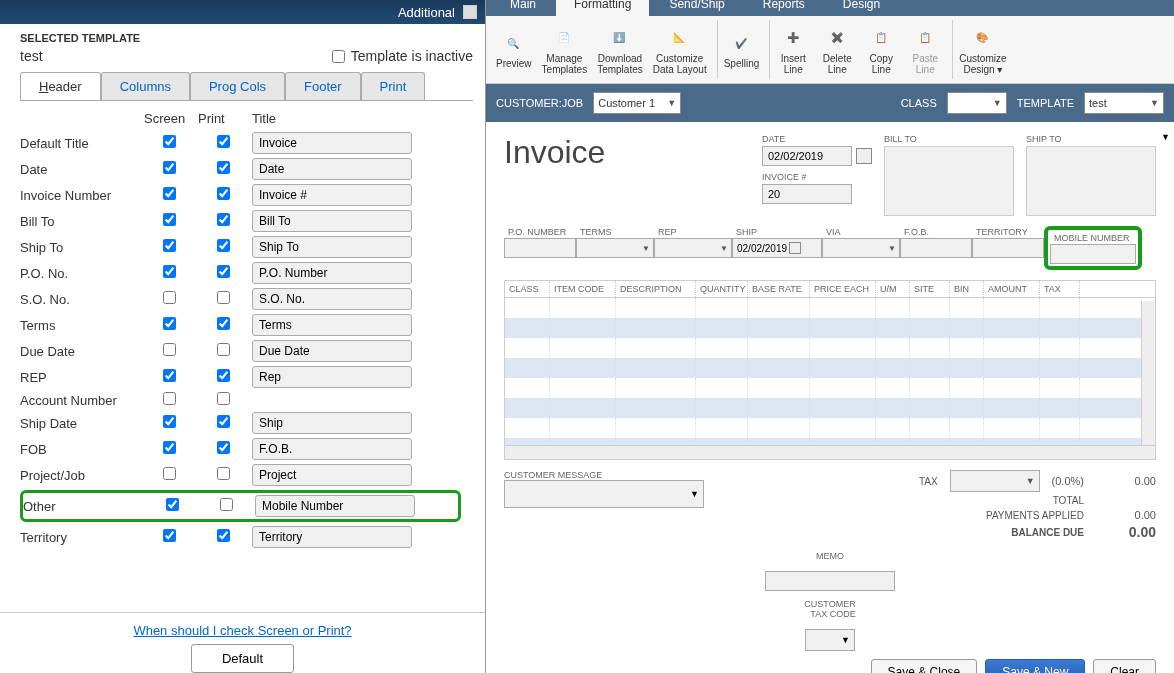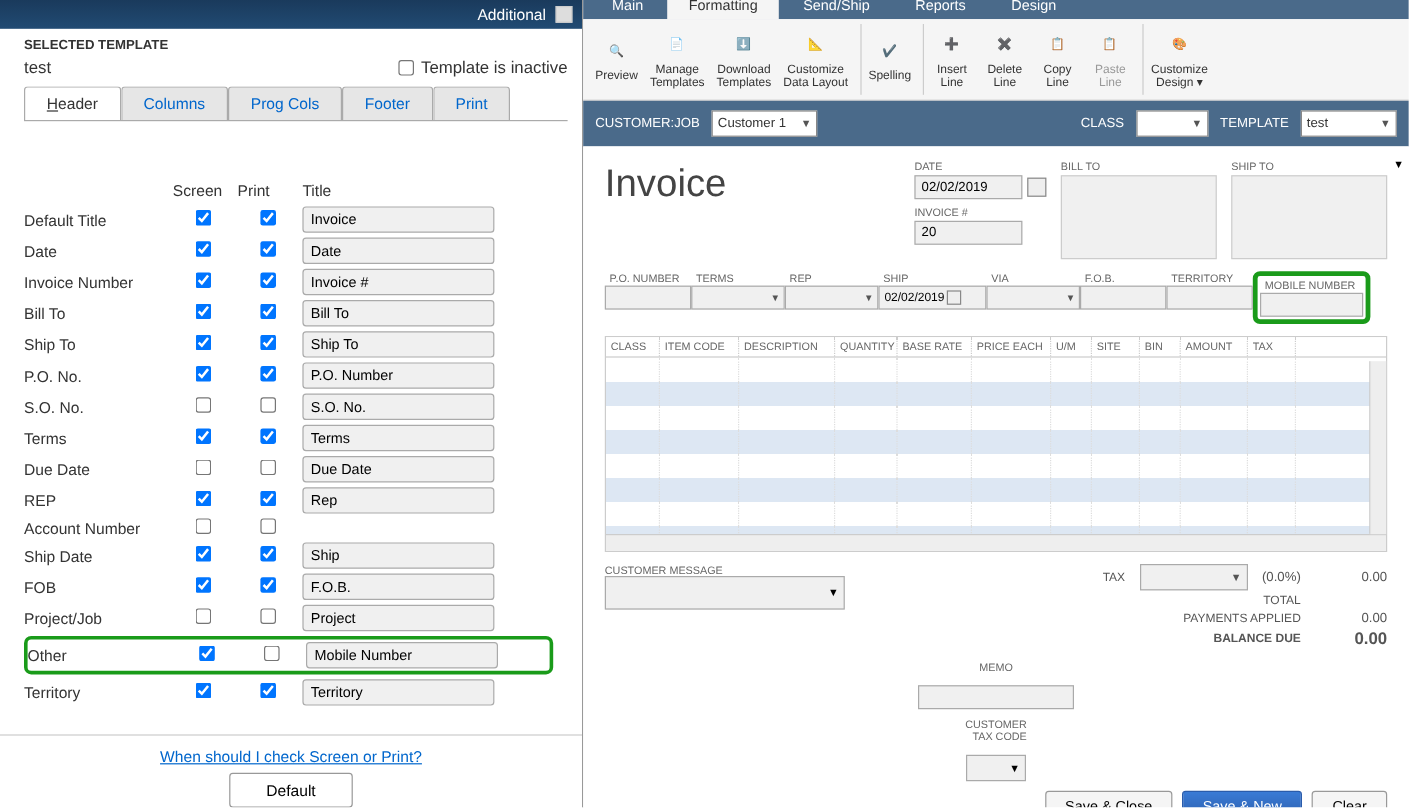--- a/index.html
+++ b/index.html
@@ -23,21 +23,21 @@
 
 .tabs { display: flex; gap: 0; }
 .tab { background: #e6e6e6; border: 1px solid #aaa; border-bottom: none; padding: 6px 18px; font-size: 13px; color: #0066cc; cursor: pointer; border-radius: 3px 3px 0 0; }
 .tab.active { background: #fff; color: #333; font-weight: normal; position: relative; z-index: 2; }
 .tab .u { text-decoration: underline; }
 .tab-body { border-top: 1px solid #aaa; flex: 1; overflow-y: auto; padding-top: 10px; position: relative; }
 .scroll-wrap { position: relative; height: 100%; padding-right: 12px; }
 
 
 .hdr-cols { display: grid; grid-template-columns: 120px 50px 50px 200px; gap: 4px; font-size: 13px; color: #333; margin-bottom: 6px; padding-left: 0; }
-.hdr-cols div { text-align: left; margin-top: 40px; }
+.hdr-cols div { text-align: left; }
 .hdr-row { display: grid; grid-template-columns: 120px 50px 50px 200px; gap: 4px; align-items: center; font-size: 13px; color: #333; margin-bottom: 4px; }
 .hdr-row .chk { text-align: center; }
 .hdr-row input[type="text"] { width: 160px; padding: 3px 6px; border: 1px solid #aaa; border-radius: 3px; font-size: 12px; background: #f0f0f0; }
 .hdr-row.highlight { border: 3px solid #1a9b1a; border-radius: 6px; padding: 2px 0; }
 
 .bottom-link { color: #0066cc; text-decoration: underline; font-size: 13px; padding: 6px 0; }
 .default-btn { float: right; background: #fff; border: 1px solid #999; padding: 6px 30px; border-radius: 3px; font-size: 13px; }
 .left-bottom { display: flex; justify-content: space-between; align-items: center; padding: 4px 20px 0 20px; border-top: 1px solid #ccc; flex-direction: column; }
 
 

